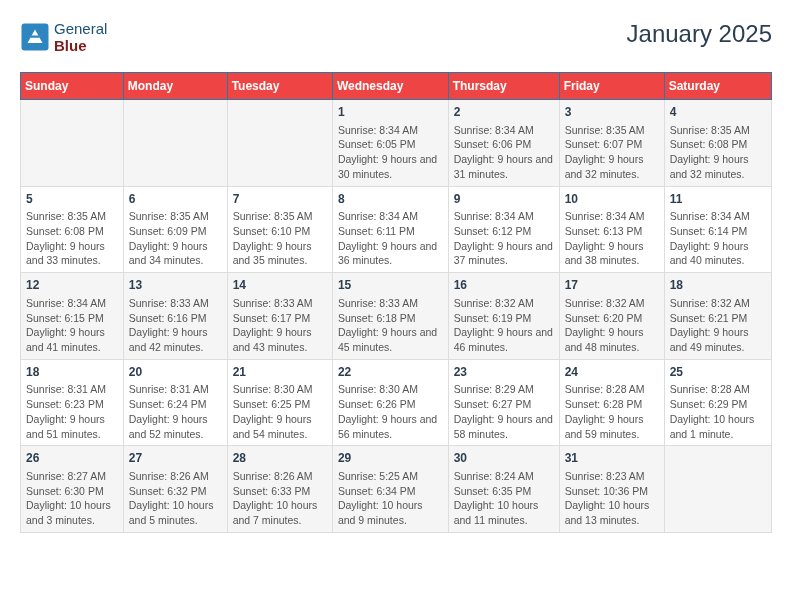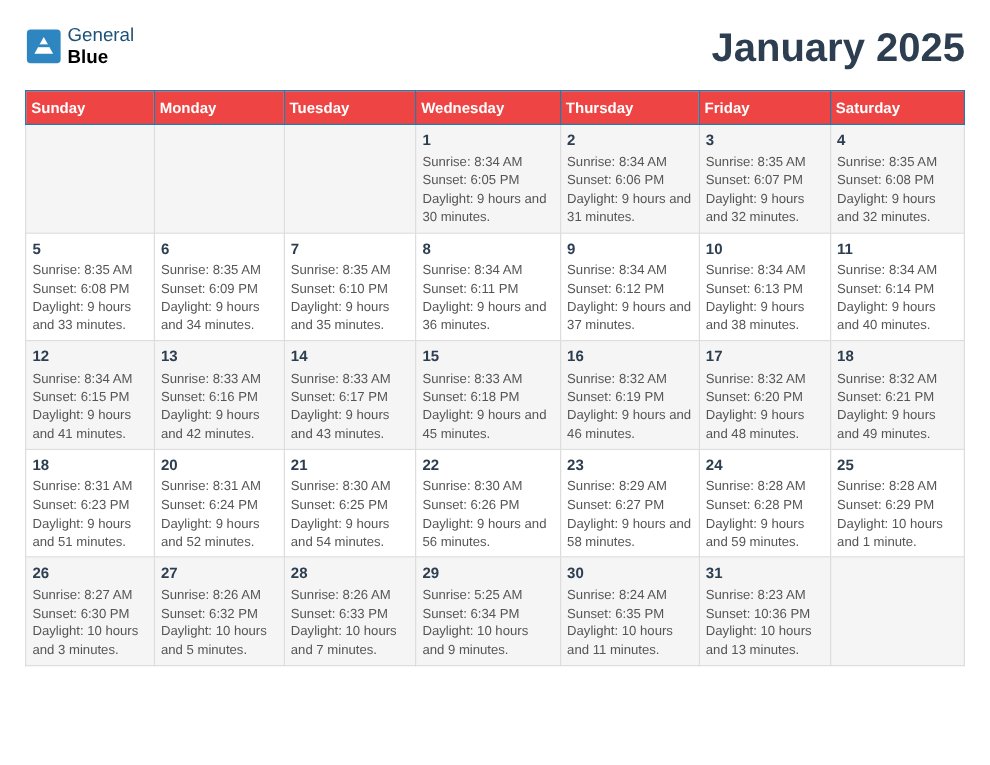--- a/index.html
+++ b/index.html
@@ -18,22 +18,22 @@
     .logo-icon {
       width: 30px;
       height: 30px;
       margin-right: 4px;
     }
     .title-section {
       text-align: right;
       margin-bottom: 4px;
     }
     .month-title {
-      font-size: 32px;
-      font-weight: bold;
+      font-size: 24px;
+      font-weight: normal;
       color: #2c3e50;
     }
     .location-title {
       font-size: 16px;
       color: #2c3e50;
       margin-bottom: 10px;
     }
     .top-row {
       display: flex;
       justify-content: space-between;
@@ -85,21 +85,21 @@
 
 <div class="top-row">
   <div class="header-logo">
     <svg class="logo-icon" viewBox="0 0 40 40">
       <rect x="2" y="2" width="36" height="36" rx="4" fill="#2e86c1"></rect>
       <polygon points="10,28 20,10 30,28" fill="white"></polygon>
       <rect x="14" y="18" width="12" height="3" fill="#2e86c1"></rect>
     </svg>
     <div>
       <div style="font-size:15px;font-weight:normal;color:#1a5276;">General</div>
-      <div style="font-size:15px;font-weight:bold;color:#000000;">Blue</div>
+      <div style="font-size:15px;font-weight:bold;color:#7f1d1d;">Blue</div>
     </div>
   </div>
   <div class="title-section">
     <div class="month-title">January 2025</div>
   </div>
 </div>
 
 <table>
   <thead>
     <tr id="header-row">

